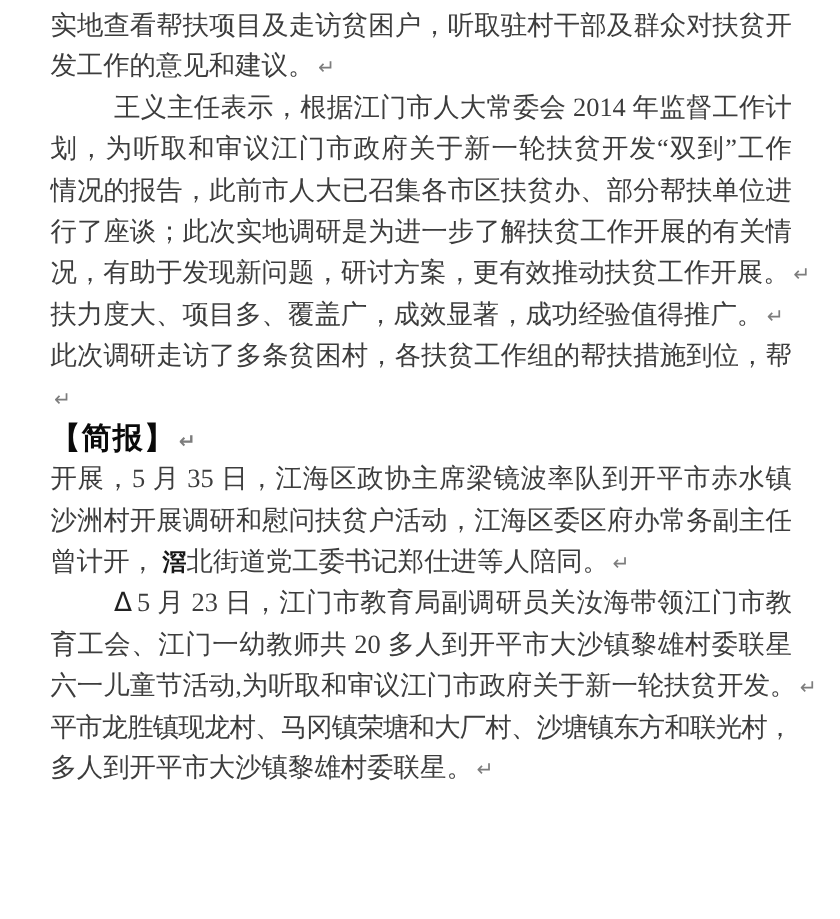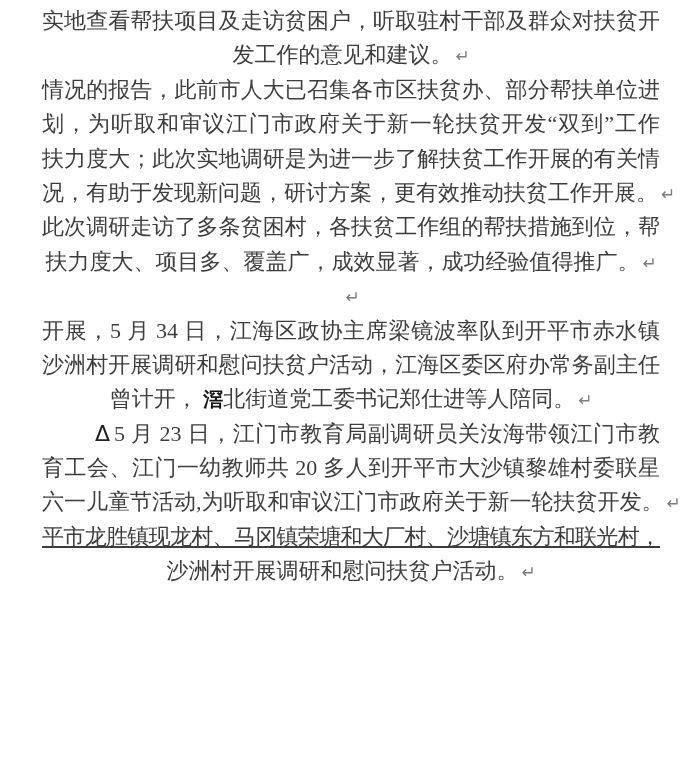--- a/index.html
+++ b/index.html
@@ -20,29 +20,28 @@
     top: 4px;
     width: 618px;
     font-family: "Liberation Serif", "DejaVu Serif", serif;
     font-size: 22px;
     color: #3d3d3d;
   }
   .line {
     height: 34.4px;
     line-height: 34.4px;
     overflow: visible;
-    text-align: center;
   }
   .j {
     text-align: justify;
     text-align-last: justify;
   }
   .ind { text-indent: 53px; }
   .nw  { white-space: nowrap; }
-  .tight { letter-spacing: -1px; text-decoration: underline; }
+  .tight { letter-spacing: -1px; }
   .head {
     font-family: "Liberation Sans", "DejaVu Sans", sans-serif;
     font-weight: bold;
     font-size: 25px;
     color: #0a0a0a;
     letter-spacing: 1px;
   }
   .delta {
     font-family: "DejaVu Sans", sans-serif;
     font-size: 22px;
@@ -62,30 +61,32 @@
     letter-spacing: 0;
   }
 </style>
 </head>
 <body>
 
 <div class="viewport">
   <div class="page">
       <div class="line j"><span>实地查看帮扶项目及走访贫困户，听取驻村干部及群众对扶贫开</span></div>
       <div class="line nw"><span>发工作的意见和建议。</span><span class="pilcrow">↵</span></div>
+      <div class="line j ind"><span>王义主任表示，根据江门市人大常委会 2014 年监督工作计</span></div>
+      <div class="line j"><span>划，为听取和审议江门市政府关于新一轮扶贫开发“双到”工作</span></div>
       <div class="line j"><span>情况的报告，此前市人大已召集各市区扶贫办、部分帮扶单位进</span></div>
-      <div class="line j"><span>划，为听取和审议江门市政府关于新一轮扶贫开发“双到”工作</span></div>
-      <div class="line j"><span>扶力度大；此次实地调研是为进一步了解扶贫工作开展的有关情</span></div>
+      <div class="line j"><span>行了座谈；此次实地调研是为进一步了解扶贫工作开展的有关情</span></div>
       <div class="line nw"><span>况，有助于发现新问题，研讨方案，更有效推动扶贫工作开展。</span><span class="pilcrow">↵</span></div>
+      <div class="line nw"><span>扶力度大、项目多、覆盖广，成效显著，成功经验值得推广。</span><span class="pilcrow">↵</span></div>
       <div class="line j"><span>此次调研走访了多条贫困村，各扶贫工作组的帮扶措施到位，帮</span></div>
-      <div class="line nw"><span>扶力度大、项目多、覆盖广，成效显著，成功经验值得推广。</span><span class="pilcrow">↵</span></div>
       <div class="line"><span class="pilcrow">↵</span></div>
-      <div class="line j"><span>开展，5 月 34 日，江海区政协主席梁镜波率队到开平市赤水镇</span></div>
+      <div class="line head nw"><span>【简报】</span><span class="pilcrow">↵</span></div>
+      <div class="line j"><span>开展，5 月 35 日，江海区政协主席梁镜波率队到开平市赤水镇</span></div>
       <div class="line j"><span>沙洲村开展调研和慰问扶贫户活动，江海区委区府办常务副主任</span></div>
       <div class="line nw"><span>曾计开， </span><span class="rare">滘</span><span>北街道党工委书记郑仕进等人陪同。</span><span class="pilcrow">↵</span></div>
       <div class="line j ind"><span class="delta">Δ</span><span>5 月 23 日，江门市教育局副调研员关汝海带领江门市教</span></div>
       <div class="line j"><span>育工会、江门一幼教师共 20 多人到开平市大沙镇黎雄村委联星</span></div>
       <div class="line nw"><span>六一儿童节活动,为听取和审议江门市政府关于新一轮扶贫开发。</span><span class="pilcrow">↵</span></div>
       <div class="line j tight"><span>平市龙胜镇现龙村、马冈镇荣塘和大厂村、沙塘镇东方和联光村，</span></div>
-      <div class="line nw"><span>沙洲村开展调研和慰问扶贫户活动。</span><span class="pilcrow">↵</span></div>
+      <div class="line nw"><span>多人到开平市大沙镇黎雄村委联星。</span><span class="pilcrow">↵</span></div>
       <div class="line"></div>
     </div>
 </div>
 
 </body></html>

